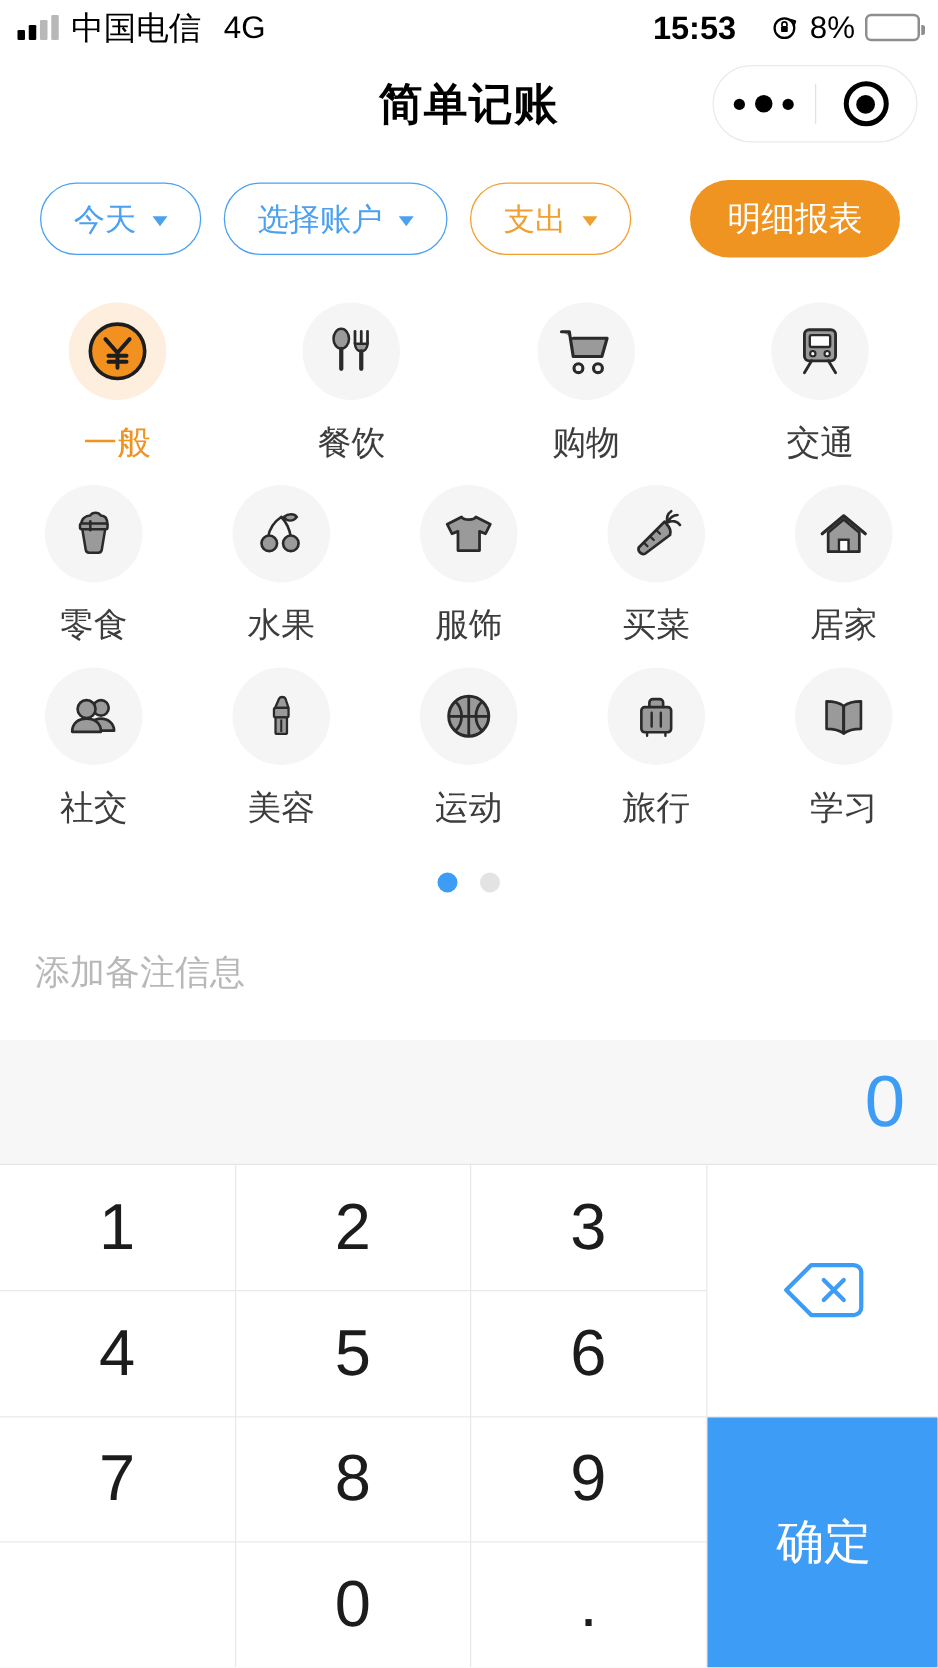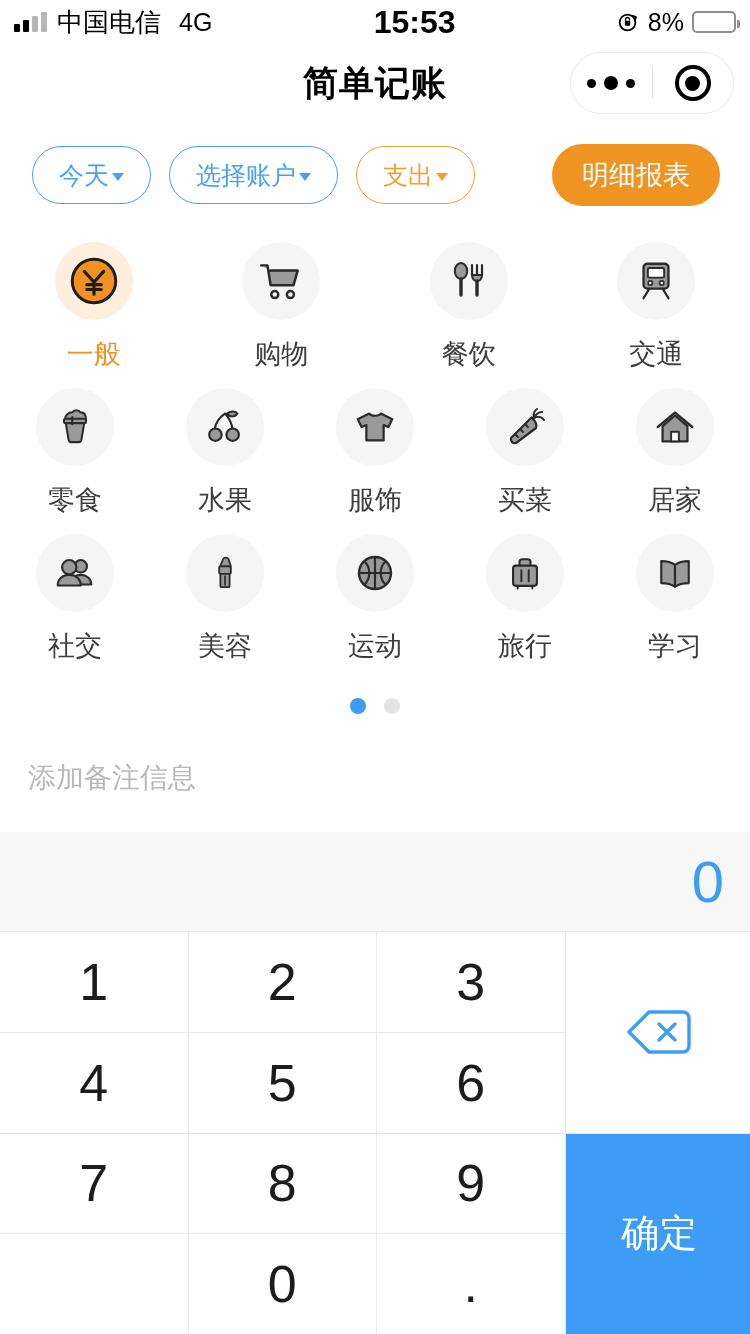--- a/index.html
+++ b/index.html
@@ -18,21 +18,21 @@
   }
   .sb-left { display:flex; align-items:center; gap:10px; flex: 0 0 auto; }
   .signal { display:flex; align-items:flex-end; gap:3px; height:20px; }
   .signal i { display:block; width:6px; border-radius:1px; background:#000; }
   .signal i:nth-child(1){ height:8px; }
   .signal i:nth-child(2){ height:12px; }
   .signal i:nth-child(3){ height:16px; background:#b8b8b8; }
   .signal i:nth-child(4){ height:20px; background:#b8b8b8; }
   .carrier { font-size:26px; letter-spacing:0; font-weight:500; }
   .net { font-size:25px; font-weight:500; margin-left:8px;}
-  .sb-center { flex:1 1 auto; text-align:center; font-size:32px; font-weight:600; }
+  .sb-center { flex:1 1 auto; text-align:right; font-size:26px; font-weight:600; }
   .sb-right { flex:0 0 auto; display:flex; align-items:center; gap:8px; }
   .rotlock { width:23px; height:23px; position:relative; }
   .rotlock svg { display:block; }
   .batt-pct { font-size:25px; font-weight:500; }
   .batt {
     width:44px; height:22px; border:2px solid #8e8e8e; border-radius:5px;
     position:relative; padding:2px;
   }
   .batt::after{
     content:""; position:absolute; right:-6px; top:7px;
@@ -63,21 +63,21 @@
     width:36px; height:36px; border:4px solid #000; border-radius:50%;
     display:flex; align-items:center; justify-content:center;
   }
   .cap-target .ring::after { content:""; width:15px; height:15px; border-radius:50%; background:#000; }
 
   
   .filters { display:flex; align-items:center; padding: 22px 30px 0 32px; gap:18px; }
   .chip {
     height:58px; border-radius:29px; border:1.5px solid #4ba0f0; color:#4ba0f0;
     background:#fff; display:flex; align-items:center; justify-content:center;
-    gap:3px; font-size:25px; padding:0 26px; white-space:nowrap;
+    gap:13px; font-size:25px; padding:0 26px; white-space:nowrap;
   }
   .chip.orange { border-color:#f0a030; color:#f0a030; }
   .caret { width:0;height:0;border-left:6px solid transparent;border-right:6px solid transparent;
            border-top:8px solid currentColor; margin-top:4px; }
   .report-btn {
     margin-left:auto; height:62px; border-radius:31px; background:#ef9321; color:#fff;
     display:flex; align-items:center; justify-content:center;
     font-size:27px; padding:16px 30px; white-space:nowrap;
   }
 
@@ -211,39 +211,39 @@
           <div class="cat-ico">
             <svg width="58" height="58" viewBox="0 0 48 48">
       <circle cx="24" cy="24" r="18" fill="#f2911f" stroke="#1d1d1d" stroke-width="2.4"></circle>
       <path d="M16 16l8 9 8-9M24 25v10M18 27h12M18 31h12" fill="none" stroke="#1d1d1d" stroke-width="2.6" stroke-linecap="round"></path>
     </svg>
           </div>
           <div class="cat-label">一般</div>
         </div>
         <div class="cat">
           <div class="cat-ico">
-            <svg width="50" height="50" viewBox="0 0 48 48">
-      <path d="M5 9h6l3 19h22l4-14H14" fill="#9a9a9a" stroke="#2a2a2a" stroke-width="2.4" stroke-linejoin="round" stroke-linecap="round"></path>
-      <circle cx="18" cy="37" r="3.4" fill="none" stroke="#2a2a2a" stroke-width="2.4"></circle>
-      <circle cx="33" cy="37" r="3.4" fill="none" stroke="#2a2a2a" stroke-width="2.4"></circle>
-    </svg>
-          </div>
-          <div class="cat-label">购物</div>
-        </div>
-        <div class="cat">
-          <div class="cat-ico">
             <svg width="48" height="48" viewBox="0 0 48 48">
       <ellipse cx="16" cy="14" rx="6.2" ry="8" fill="#9a9a9a" stroke="#2a2a2a" stroke-width="2"></ellipse>
       <path d="M16 22v16" stroke="#2a2a2a" stroke-width="3.4" stroke-linecap="round" fill="none"></path>
       <path d="M27 8v10M32 8v10M37 8v10" stroke="#2a2a2a" stroke-width="2.2" stroke-linecap="round" fill="none"></path>
       <path d="M27 18h10a0 0 0 0 1 0 0c0 4-2.5 6-5 6s-5-2-5-6z" fill="#9a9a9a" stroke="#2a2a2a" stroke-width="2"></path>
       <path d="M32 24v14" stroke="#2a2a2a" stroke-width="3.4" stroke-linecap="round" fill="none"></path>
     </svg>
           </div>
           <div class="cat-label">餐饮</div>
+        </div>
+        <div class="cat">
+          <div class="cat-ico">
+            <svg width="50" height="50" viewBox="0 0 48 48">
+      <path d="M5 9h6l3 19h22l4-14H14" fill="#9a9a9a" stroke="#2a2a2a" stroke-width="2.4" stroke-linejoin="round" stroke-linecap="round"></path>
+      <circle cx="18" cy="37" r="3.4" fill="none" stroke="#2a2a2a" stroke-width="2.4"></circle>
+      <circle cx="33" cy="37" r="3.4" fill="none" stroke="#2a2a2a" stroke-width="2.4"></circle>
+    </svg>
+          </div>
+          <div class="cat-label">购物</div>
         </div>
         <div class="cat">
           <div class="cat-ico">
             <svg width="46" height="46" viewBox="0 0 48 48">
       <rect x="11" y="6" width="26" height="26" rx="4" fill="#9a9a9a" stroke="#2a2a2a" stroke-width="2.4"></rect>
       <rect x="15.5" y="10.5" width="17" height="10" rx="1.5" fill="#fff" stroke="#2a2a2a" stroke-width="2"></rect>
       <circle cx="18" cy="26" r="2.2" fill="#fff" stroke="#2a2a2a" stroke-width="1.8"></circle>
       <circle cx="30" cy="26" r="2.2" fill="#fff" stroke="#2a2a2a" stroke-width="1.8"></circle>
       <path d="M17 32l-6 10M31 32l6 10" stroke="#2a2a2a" stroke-width="2.4" stroke-linecap="round"></path>
     </svg>

